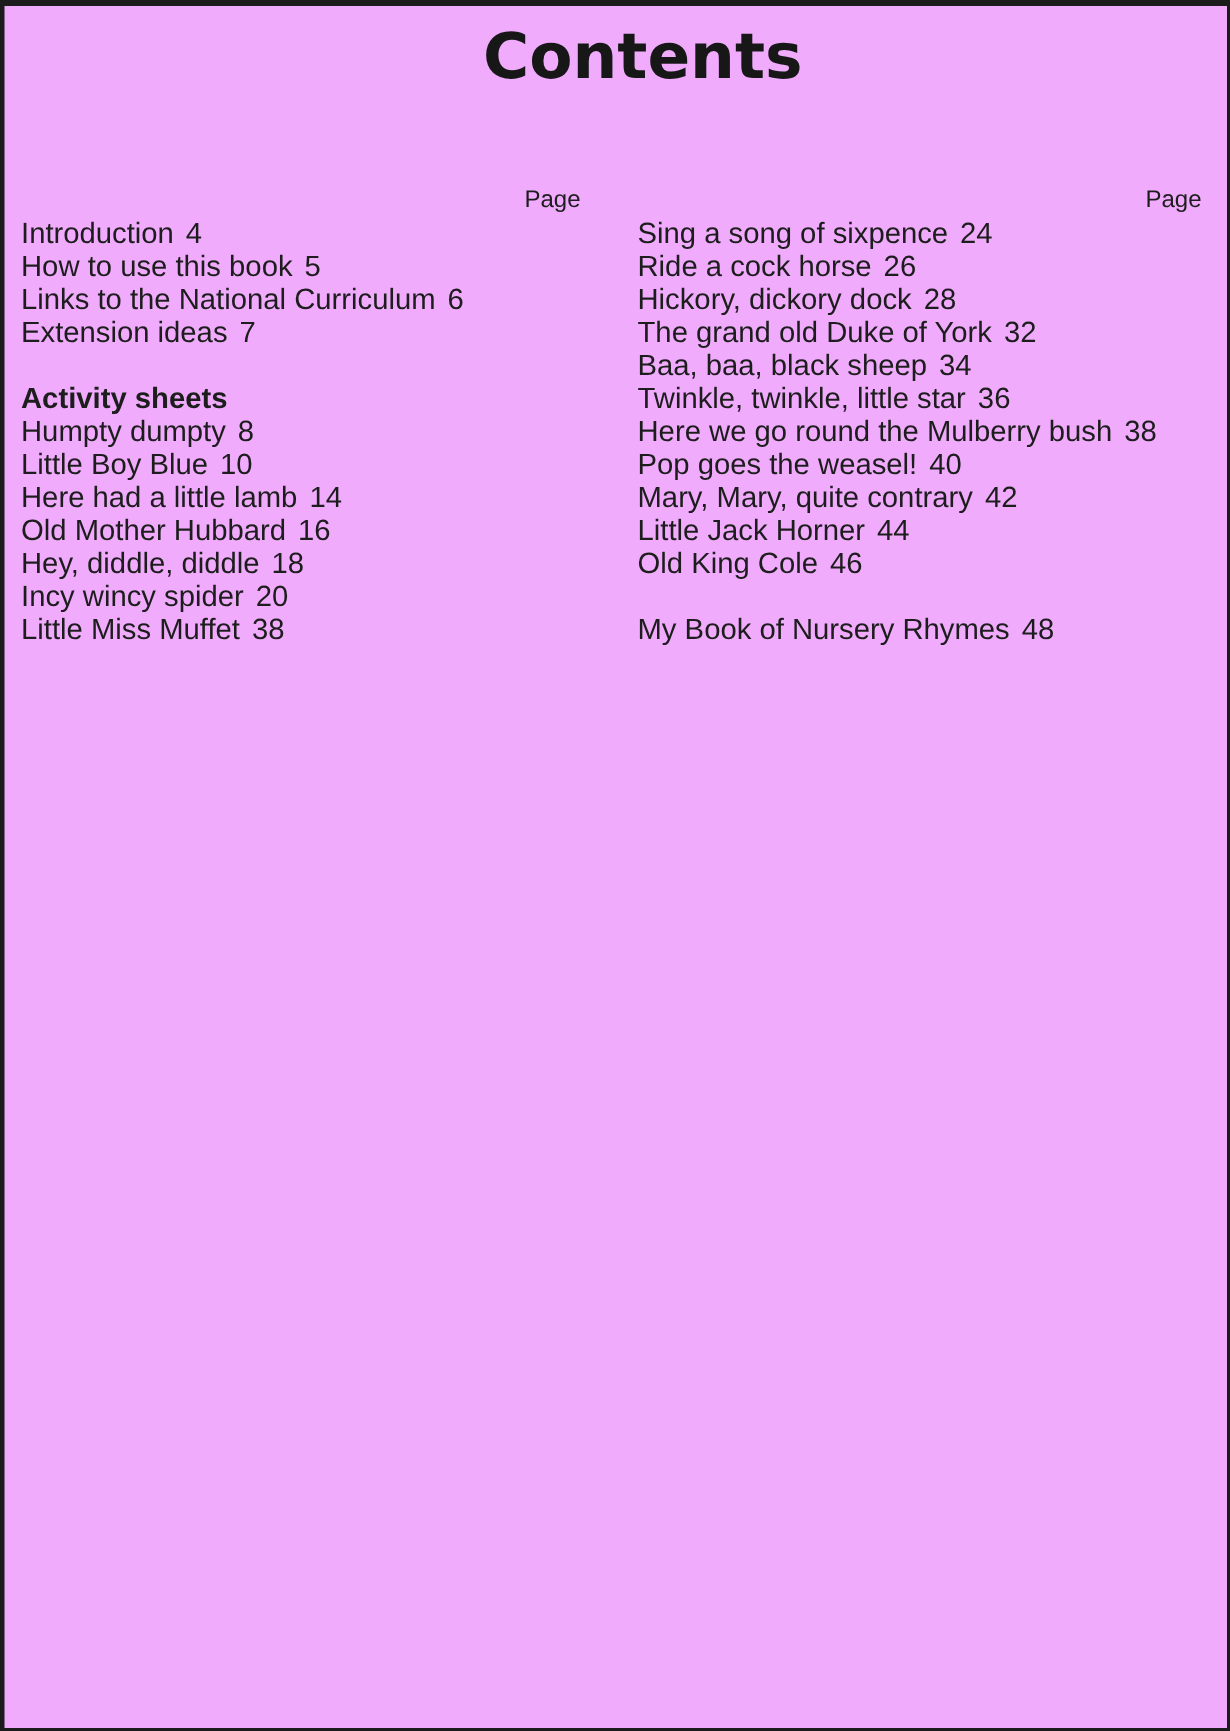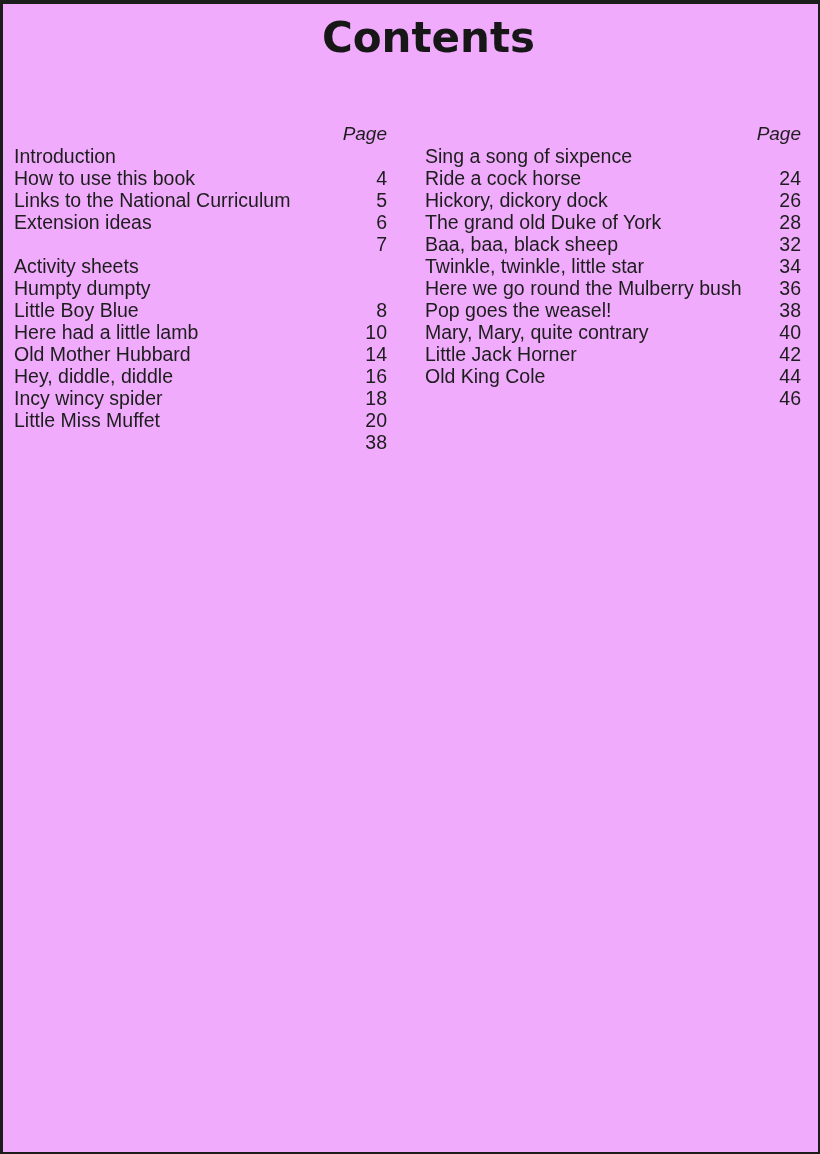--- a/index.html
+++ b/index.html
@@ -26,33 +26,30 @@
     line-height: 1.1;
     color: #171717;
   }
   .col { position: absolute; top: 119px; }
   .col-left  { left: 11px;  width: 373px; }
   .col-right { left: 422px; width: 376px; }
   .page-col-header {
     height: 22px;
     line-height: 22px;
     text-align: right;
-    font-style: italic;
-    font-size: 19px;
+    font-size: 16px;
   }
   .row {
     display: flex;
-    justify-content: space-between;
     height: 22px;
     line-height: 22px;
     font-size: 19.5px;
-    flex-direction: column;
   }
   .row .label { white-space: nowrap; }
-  .row.bold .label { font-weight: normal; }
+  .row.bold .label { font-weight: bold; }
   .row .pagenum { text-align: right; padding-left: 8px; }
 </style>
 </head>
 <body>
 
 <div class="page">
   <h1 class="title">Contents</h1>
 
   <div class="col col-left">
     <div class="page-col-header">Page</div>
@@ -150,15 +147,19 @@
         </div>
         <div class="row">
           <span class="label">Little Jack Horner</span>
           <span class="pagenum">44</span>
         </div>
         <div class="row">
           <span class="label">Old King Cole</span>
           <span class="pagenum">46</span>
         </div>
         <div class="row"></div>
+        <div class="row">
+          <span class="label">My Book of Nursery Rhymes</span>
+          <span class="pagenum">48</span>
+        </div>
       </div>
   </div>
 </div>
 
 </body></html>

